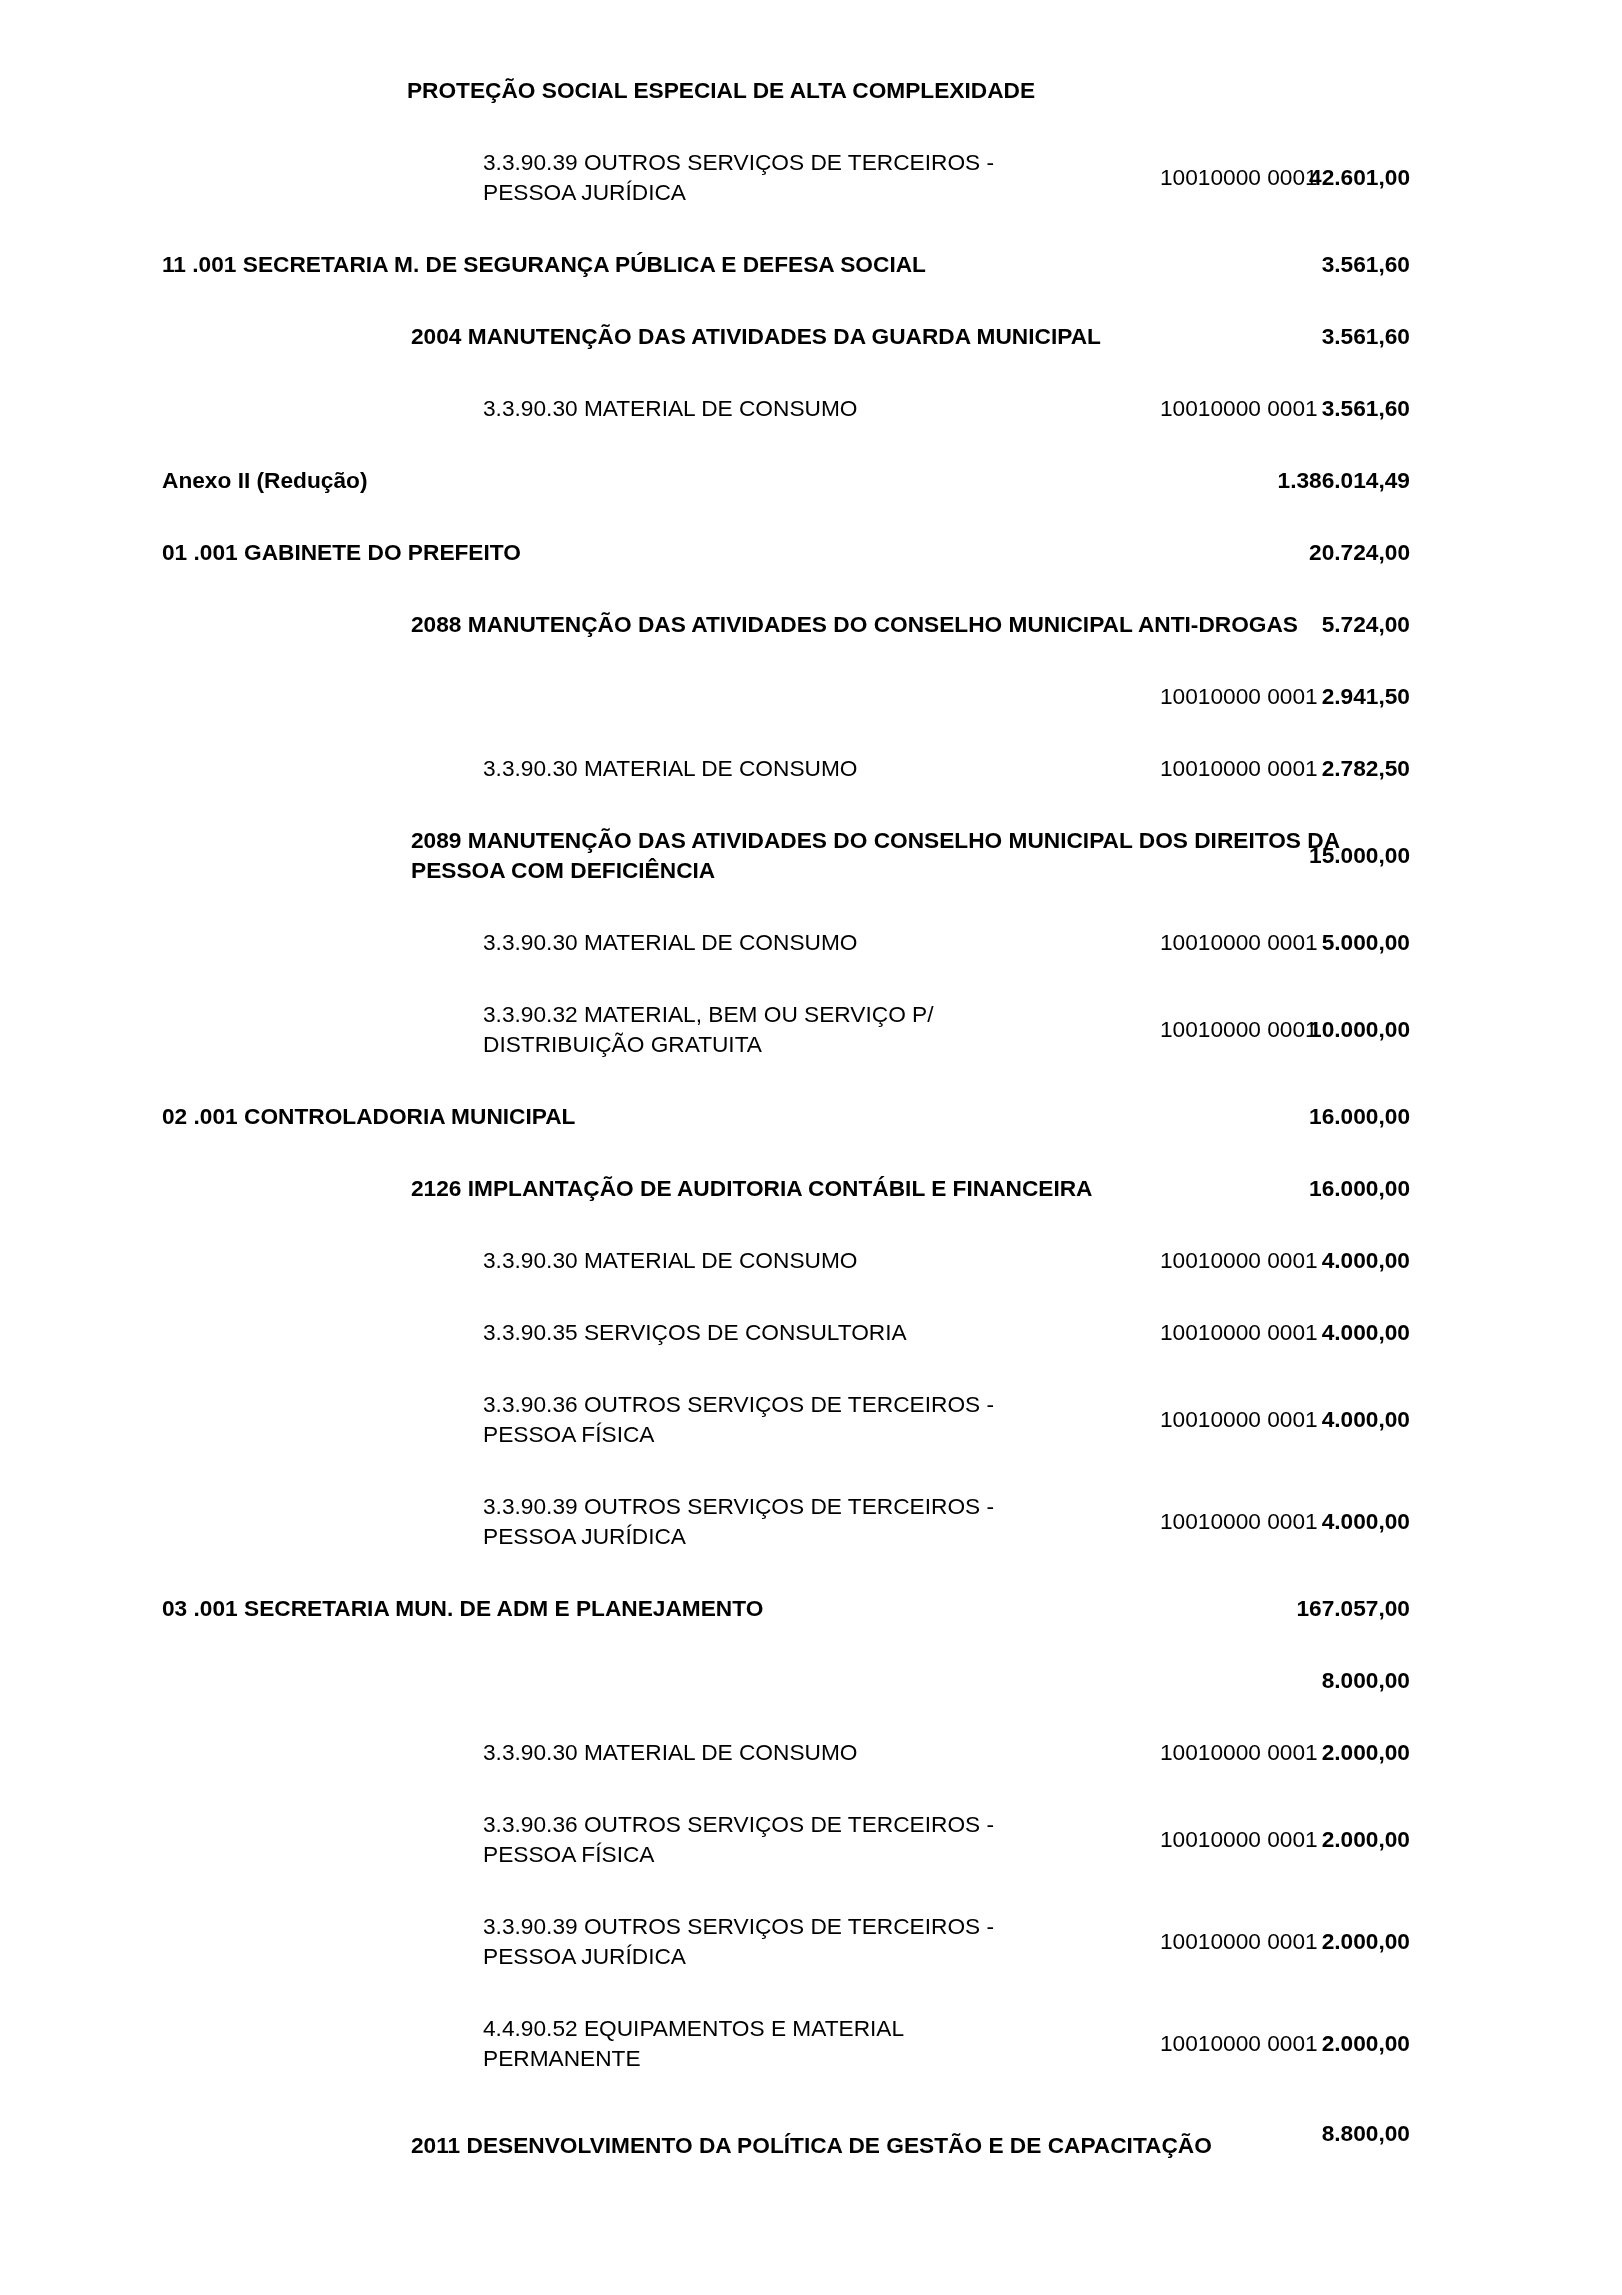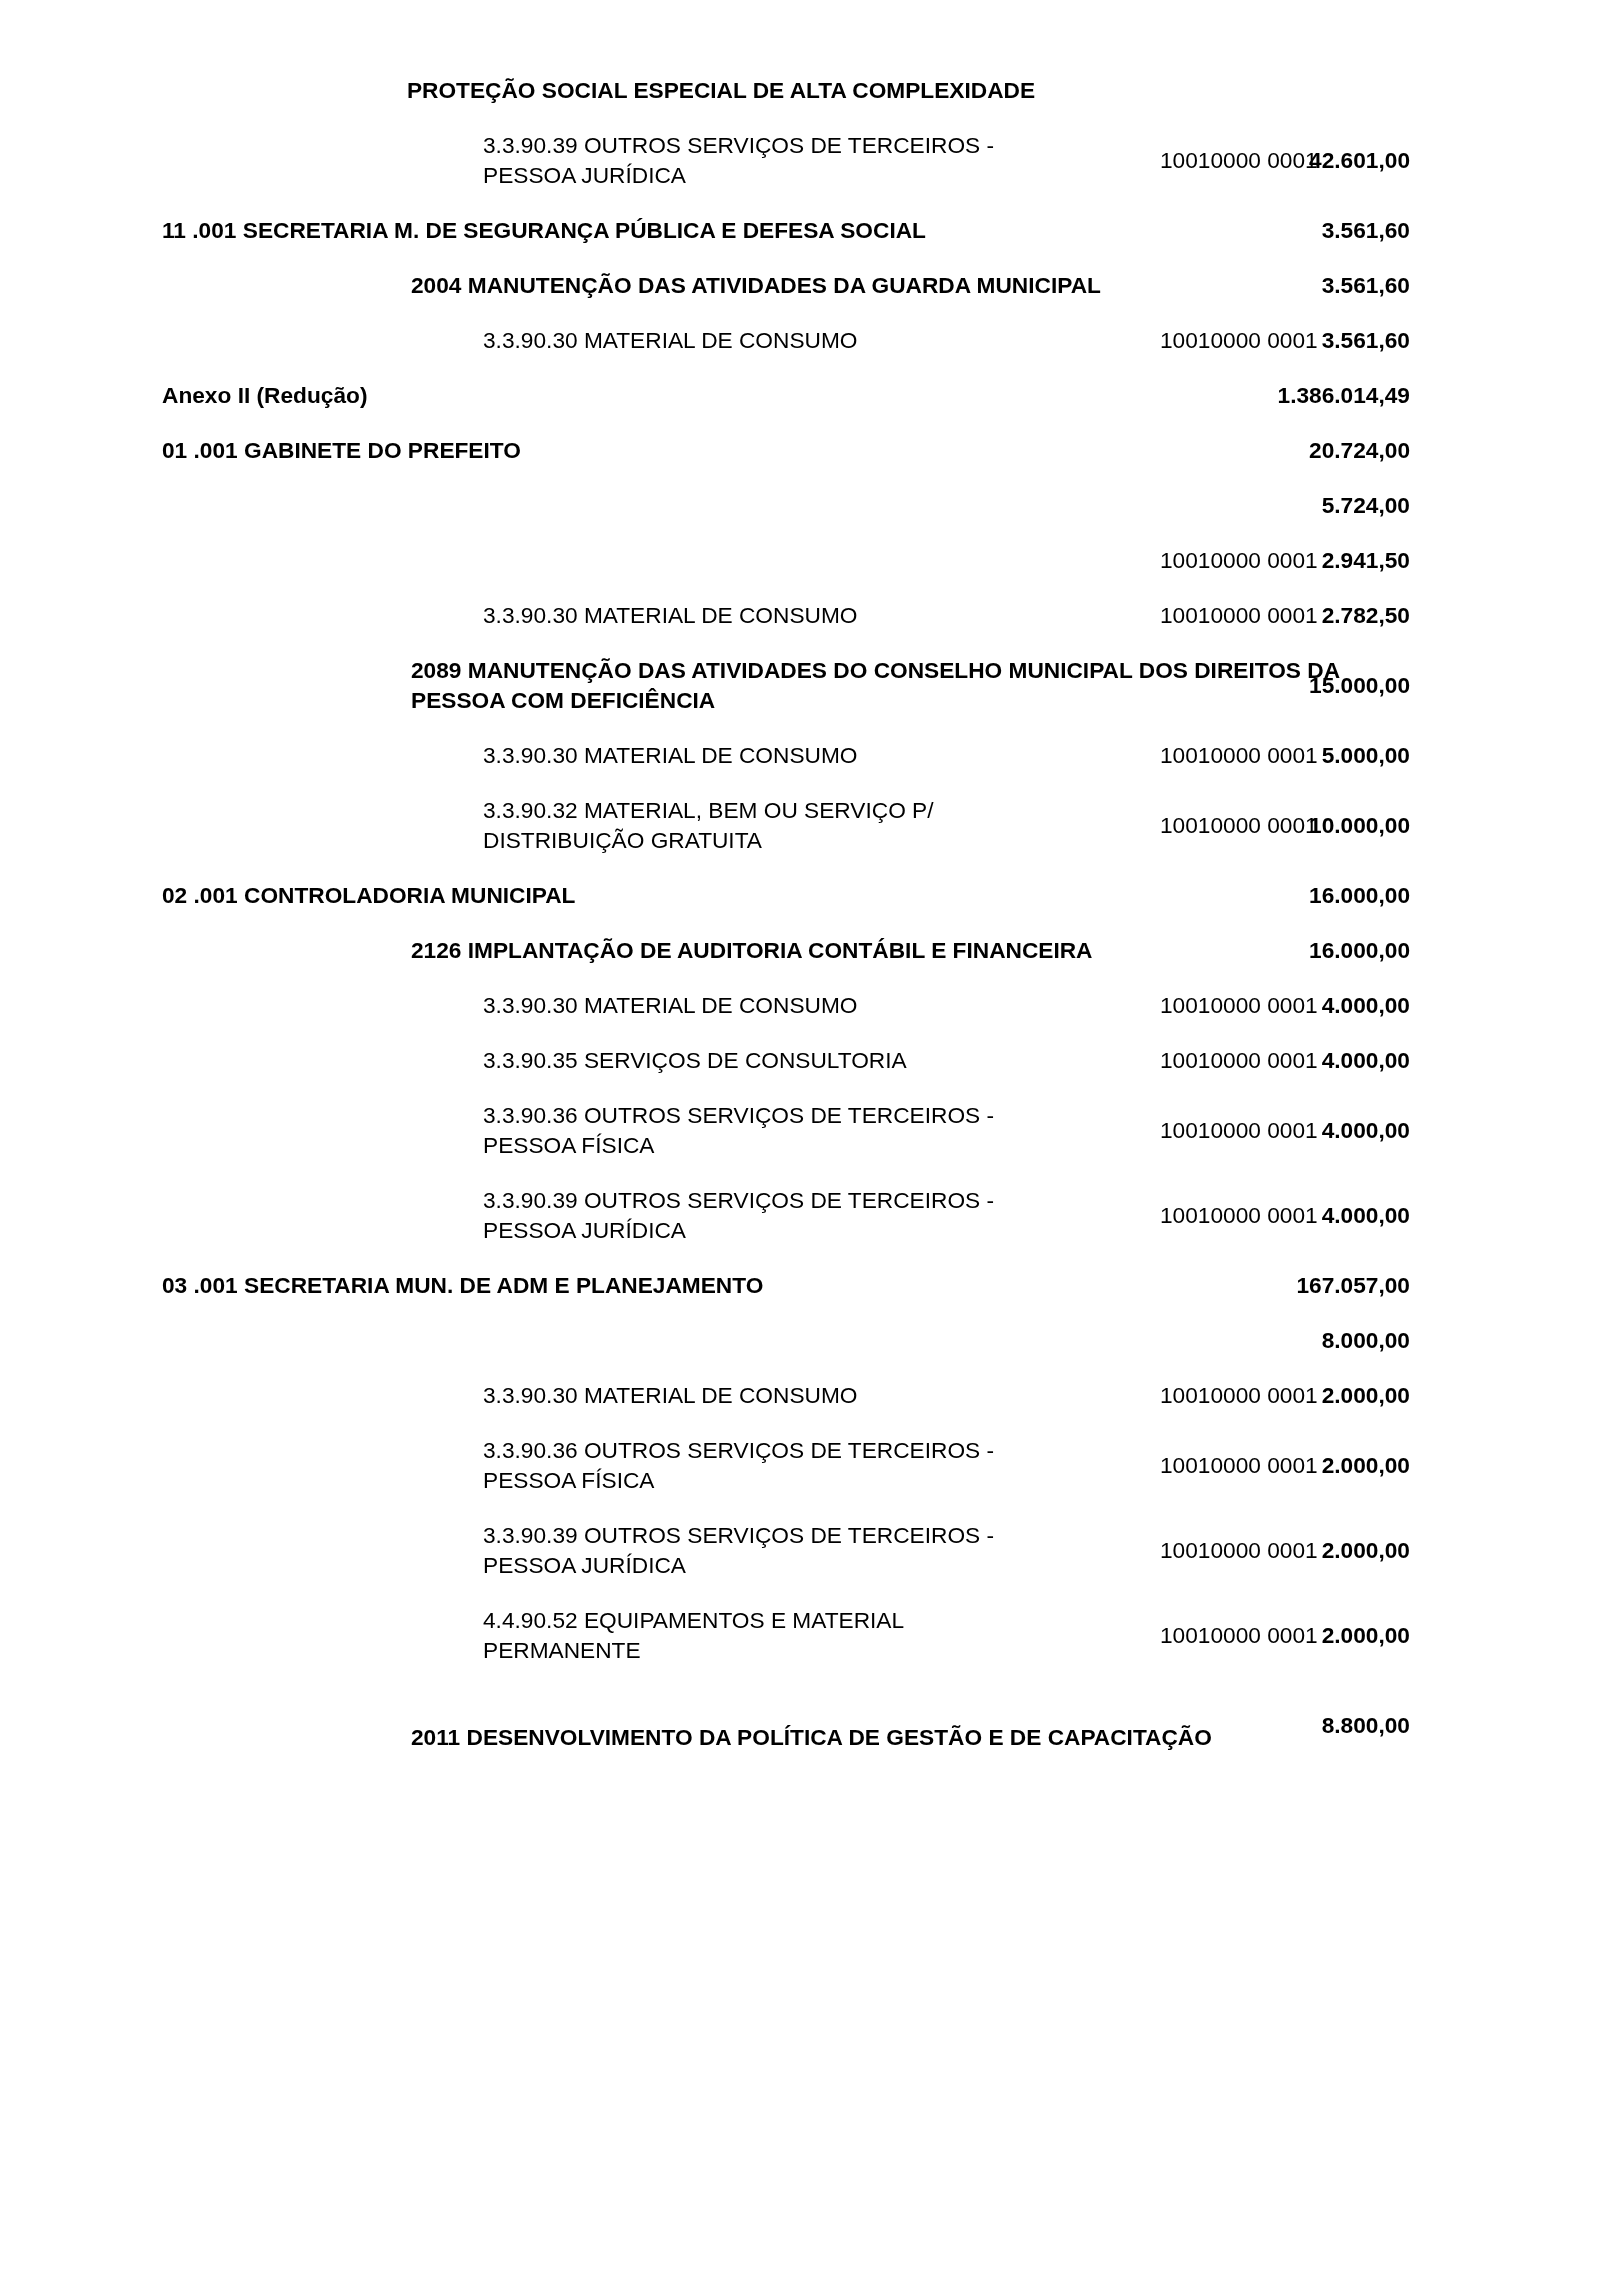--- a/index.html
+++ b/index.html
@@ -14,21 +14,21 @@
     font-size: 22.7px;
     line-height: 30px;
     padding: 75px 33px 0 162px;
     overflow: hidden;
   }
   .title-row {
     font-weight: bold;
     text-align: center;
     margin-right: 130px; 
   }
-  .row { position: relative; margin-top: 25px; min-height: 30px; }
+  .row { position: relative; margin-top: 42px; min-height: 30px; }
   .row.last { margin-top: 57px; }
   .desc { white-space: normal; }
   .row.section .desc,
   .row.anexo .desc   { font-weight: bold; max-width: 1012px; }
   .row.program .desc { font-weight: bold; margin-left: 249px; width: 936px; }
   .row.item .desc    { font-weight: 400;  margin-left: 321px; width: 574px; }
   .src {
     position: absolute;
     left: 998px;
     top: 50%;
@@ -81,20 +81,21 @@
     <div class="desc">Anexo II (Redução)</div>
     <div class="val">1.386.014,49</div>
   </div>
 
   <div class="row section">
     <div class="desc">01 .001 GABINETE DO PREFEITO</div>
     <div class="val">20.724,00</div>
   </div>
 
   <div class="row program">
+    <div class="desc">2088 MANUTENÇÃO DAS ATIVIDADES DO CONSELHO MUNICIPAL ANTI-DROGAS</div>
     <div class="val">5.724,00</div>
   </div>
 
   <div class="row item">
     <div class="src">10010000 0001</div>
     <div class="val">2.941,50</div>
   </div>
 
   <div class="row item">
     <div class="desc">3.3.90.30 MATERIAL DE CONSUMO</div>

